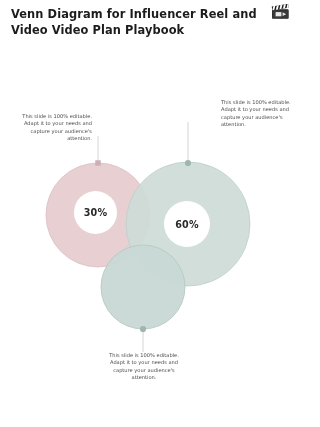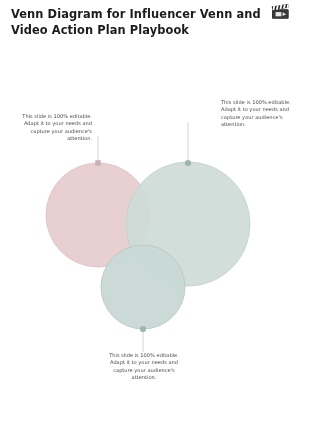--- a/index.html
+++ b/index.html
@@ -110,21 +110,21 @@
     width: 80px;
     text-align: center;
   }
 </style>
 </head>
 <body>
 
 <div class="slide">
 
   <div class="header">
-    <div class="title">Venn Diagram for Influencer Venn and Video Action Plan Playbook</div>
+    <div class="title">Venn Diagram for Influencer Reel and Video Video Plan Playbook</div>
 
     <div class="brand-icon">
       <svg width="19" height="16" viewBox="0 0 19 16" xmlns="http://www.w3.org/2000/svg">
         <g>
           <rect x="1" y="5.2" width="16.6" height="9.6" rx="0.8" fill="#1f1f1f"></rect>
           <rect x="1.4" y="6.2" width="15.8" height="7.8" fill="#3a3a3a"></rect>
           <rect x="4.6" y="8.1" width="5.8" height="4.2" fill="#e8e8e8"></rect>
           <polygon points="11.6,8.3 15.2,10.2 11.6,12.1" fill="#e8e8e8"></polygon>
           <g transform="rotate(-9 9.3 3.6)">
             <rect x="1" y="1.1" width="16.6" height="3.9" fill="#1f1f1f"></rect>
@@ -151,20 +151,22 @@
 
       <circle cx="188" cy="172" r="62" fill="#cedcd8" fill-opacity="0.94" stroke="#bdcfca" stroke-width="0.8"></circle>
 
       <circle cx="143" cy="235" r="42" fill="#c9d9d5" fill-opacity="0.96" stroke="#b6c9c4" stroke-width="0.9"></circle>
 
       <rect x="95.2" y="108.2" width="5.6" height="5.6" rx="0.6" fill="#cbb1b6"></rect>
       <circle cx="188" cy="111" r="3.1" fill="#9fb5b1"></circle>
       <circle cx="143" cy="277" r="3.1" fill="#9fb5b1"></circle>
     </svg>
 
+    <div class="pct pct-a">30%</div>
+    <div class="pct pct-b">60%</div>
   </div>
 
   <div class="callout callout-left">This slide is 100% editable. Adapt it to your needs and capture your audience's attention.</div>
 
   <div class="callout callout-right">This slide is 100% editable. Adapt it to your needs and capture your audience's attention.</div>
 
   <div class="callout callout-bottom">This slide is 100% editable. Adapt it to your needs and capture your audience's attention.</div>
 
 </div>
 

